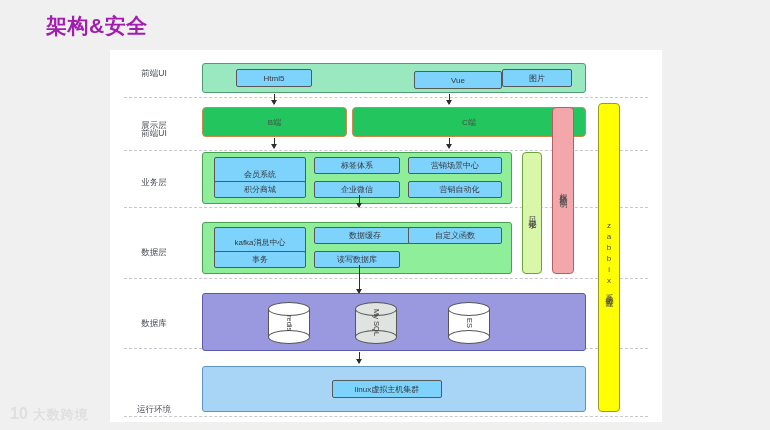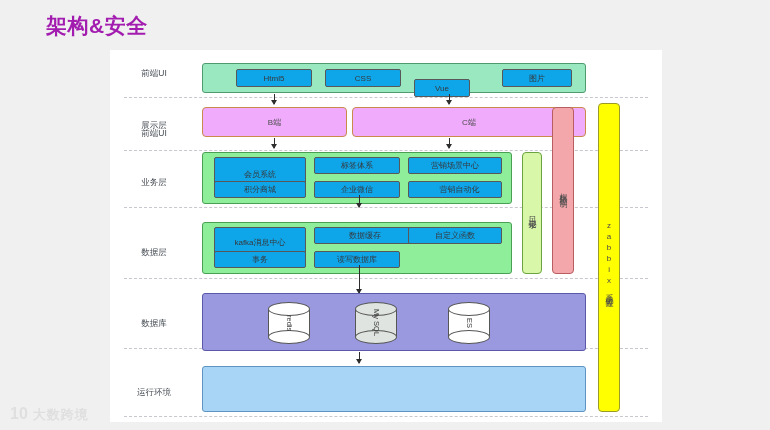--- a/index.html
+++ b/index.html
@@ -65,35 +65,35 @@
     border-radius: 3px;
     box-sizing: border-box;
   }
   .band-green   { background: #9ae8c0; border: 1px solid #4f9b6f; }
   .band-biggreen{ background: #8fee9a; border: 1px solid #49a055; }
   .band-purple  { background: #9a99e0; border: 1px solid #5a58a8; }
   .band-blue    { background: #a8d5f5; border: 1px solid #5d94c2; }
 
   .box-orange {
     position: absolute;
-    background: #f0abfc;
+    background: #22c55e;
     border: 1px solid #c98a4b;
     border-radius: 4px;
     box-sizing: border-box;
     display: flex;
     align-items: center;
     justify-content: center;
     font-size: 8px;
     color: #4b4b4b;
   }
 
   
   .chip {
     position: absolute;
-    background: #0ea5e9;
+    background: #7dd3fc;
     border: 1px solid #585858;
     border-radius: 2px;
     box-sizing: border-box;
     display: flex;
     align-items: center;
     justify-content: center;
     font-size: 8px;
     color: #37393d;
     white-space: nowrap;
   }
@@ -226,34 +226,33 @@
 <div id="slide-title">架构&amp;安全</div>
 
 <div id="diagram-canvas">
 
   <div class="row-label" style="top:78px;">前端UI</div>
   <div class="row-label" style="top:18px;">前端UI</div>
   <div class="row-label" style="top:70px;">展示层</div>
   <div class="row-label" style="top:127px;">业务层</div>
   <div class="row-label" style="top:197px;">数据层</div>
   <div class="row-label" style="top:268px;">数据库</div>
-  <div class="row-label" style="top:337px;">运行环境</div>
+  <div class="row-label" style="top:354px;">运行环境</div>
 
   <div class="row-sep" style="top:47px;"></div>
   <div class="row-sep" style="top:100px;"></div>
   <div class="row-sep" style="top:157px;"></div>
   <div class="row-sep" style="top:228px;"></div>
   <div class="row-sep" style="top:298px;"></div>
   <div class="row-sep" style="top:366px;"></div>
 
   <div class="band band-green" style="left:92px; top:13px; width:384px; height:30px;">
   </div>
   <div class="chip" style="left:126px; top:19px; width:76px; height:18px;">Html5</div>
-  <div class="chip" style="left:215px; top:19px; width:76px; height:18px;">CSS</div>
-  <div class="chip" style="left:304px; top:29px; width:56px; height:18px;">Vue</div>
+  <div class="chip" style="left:304px; top:21px; width:88px; height:18px;">Vue</div>
   <div class="chip" style="left:392px; top:19px; width:70px; height:18px;">图片</div>
 
   <div class="arrow" style="left:164px; top:44px; height:10px;"></div>
   <div class="arrow" style="left:339px; top:44px; height:10px;"></div>
 
   <div class="box-orange" style="left:92px; top:57px; width:145px; height:30px;">B端</div>
   <div class="box-orange" style="left:242px; top:57px; width:234px; height:30px;">C端</div>
 
   <div class="arrow" style="left:164px; top:88px; height:10px;"></div>
   <div class="arrow" style="left:339px; top:88px; height:10px;"></div>
@@ -293,20 +292,21 @@
   <div class="cylinder" style="left:338px; top:252px; width:42px; height:42px;">
     <div class="cyl-body"></div>
     <div class="cyl-bottom"></div>
     <div class="cyl-top"></div>
     <div class="cyl-label">ES</div>
   </div>
 
   <div class="arrow" style="left:249px; top:302px; height:11px;"></div>
 
   <div class="band band-blue" style="left:92px; top:316px; width:384px; height:46px;"></div>
+  <div class="chip" style="left:222px; top:330px; width:110px; height:18px;">linux虚拟主机集群</div>
 
   <div class="sidebar-v bar-log" style="left:412px; top:102px; width:20px; height:122px;">
     <span class="v-text">日志记录</span>
   </div>
   <div class="sidebar-v bar-auth" style="left:442px; top:57px; width:22px; height:167px;">
     <span class="v-text">权限控制</span>
   </div>
   <div class="sidebar-v bar-zabbix" style="left:488px; top:53px; width:22px; height:309px;">
     <span class="v-text">zabbix系统监控</span>
   </div>

